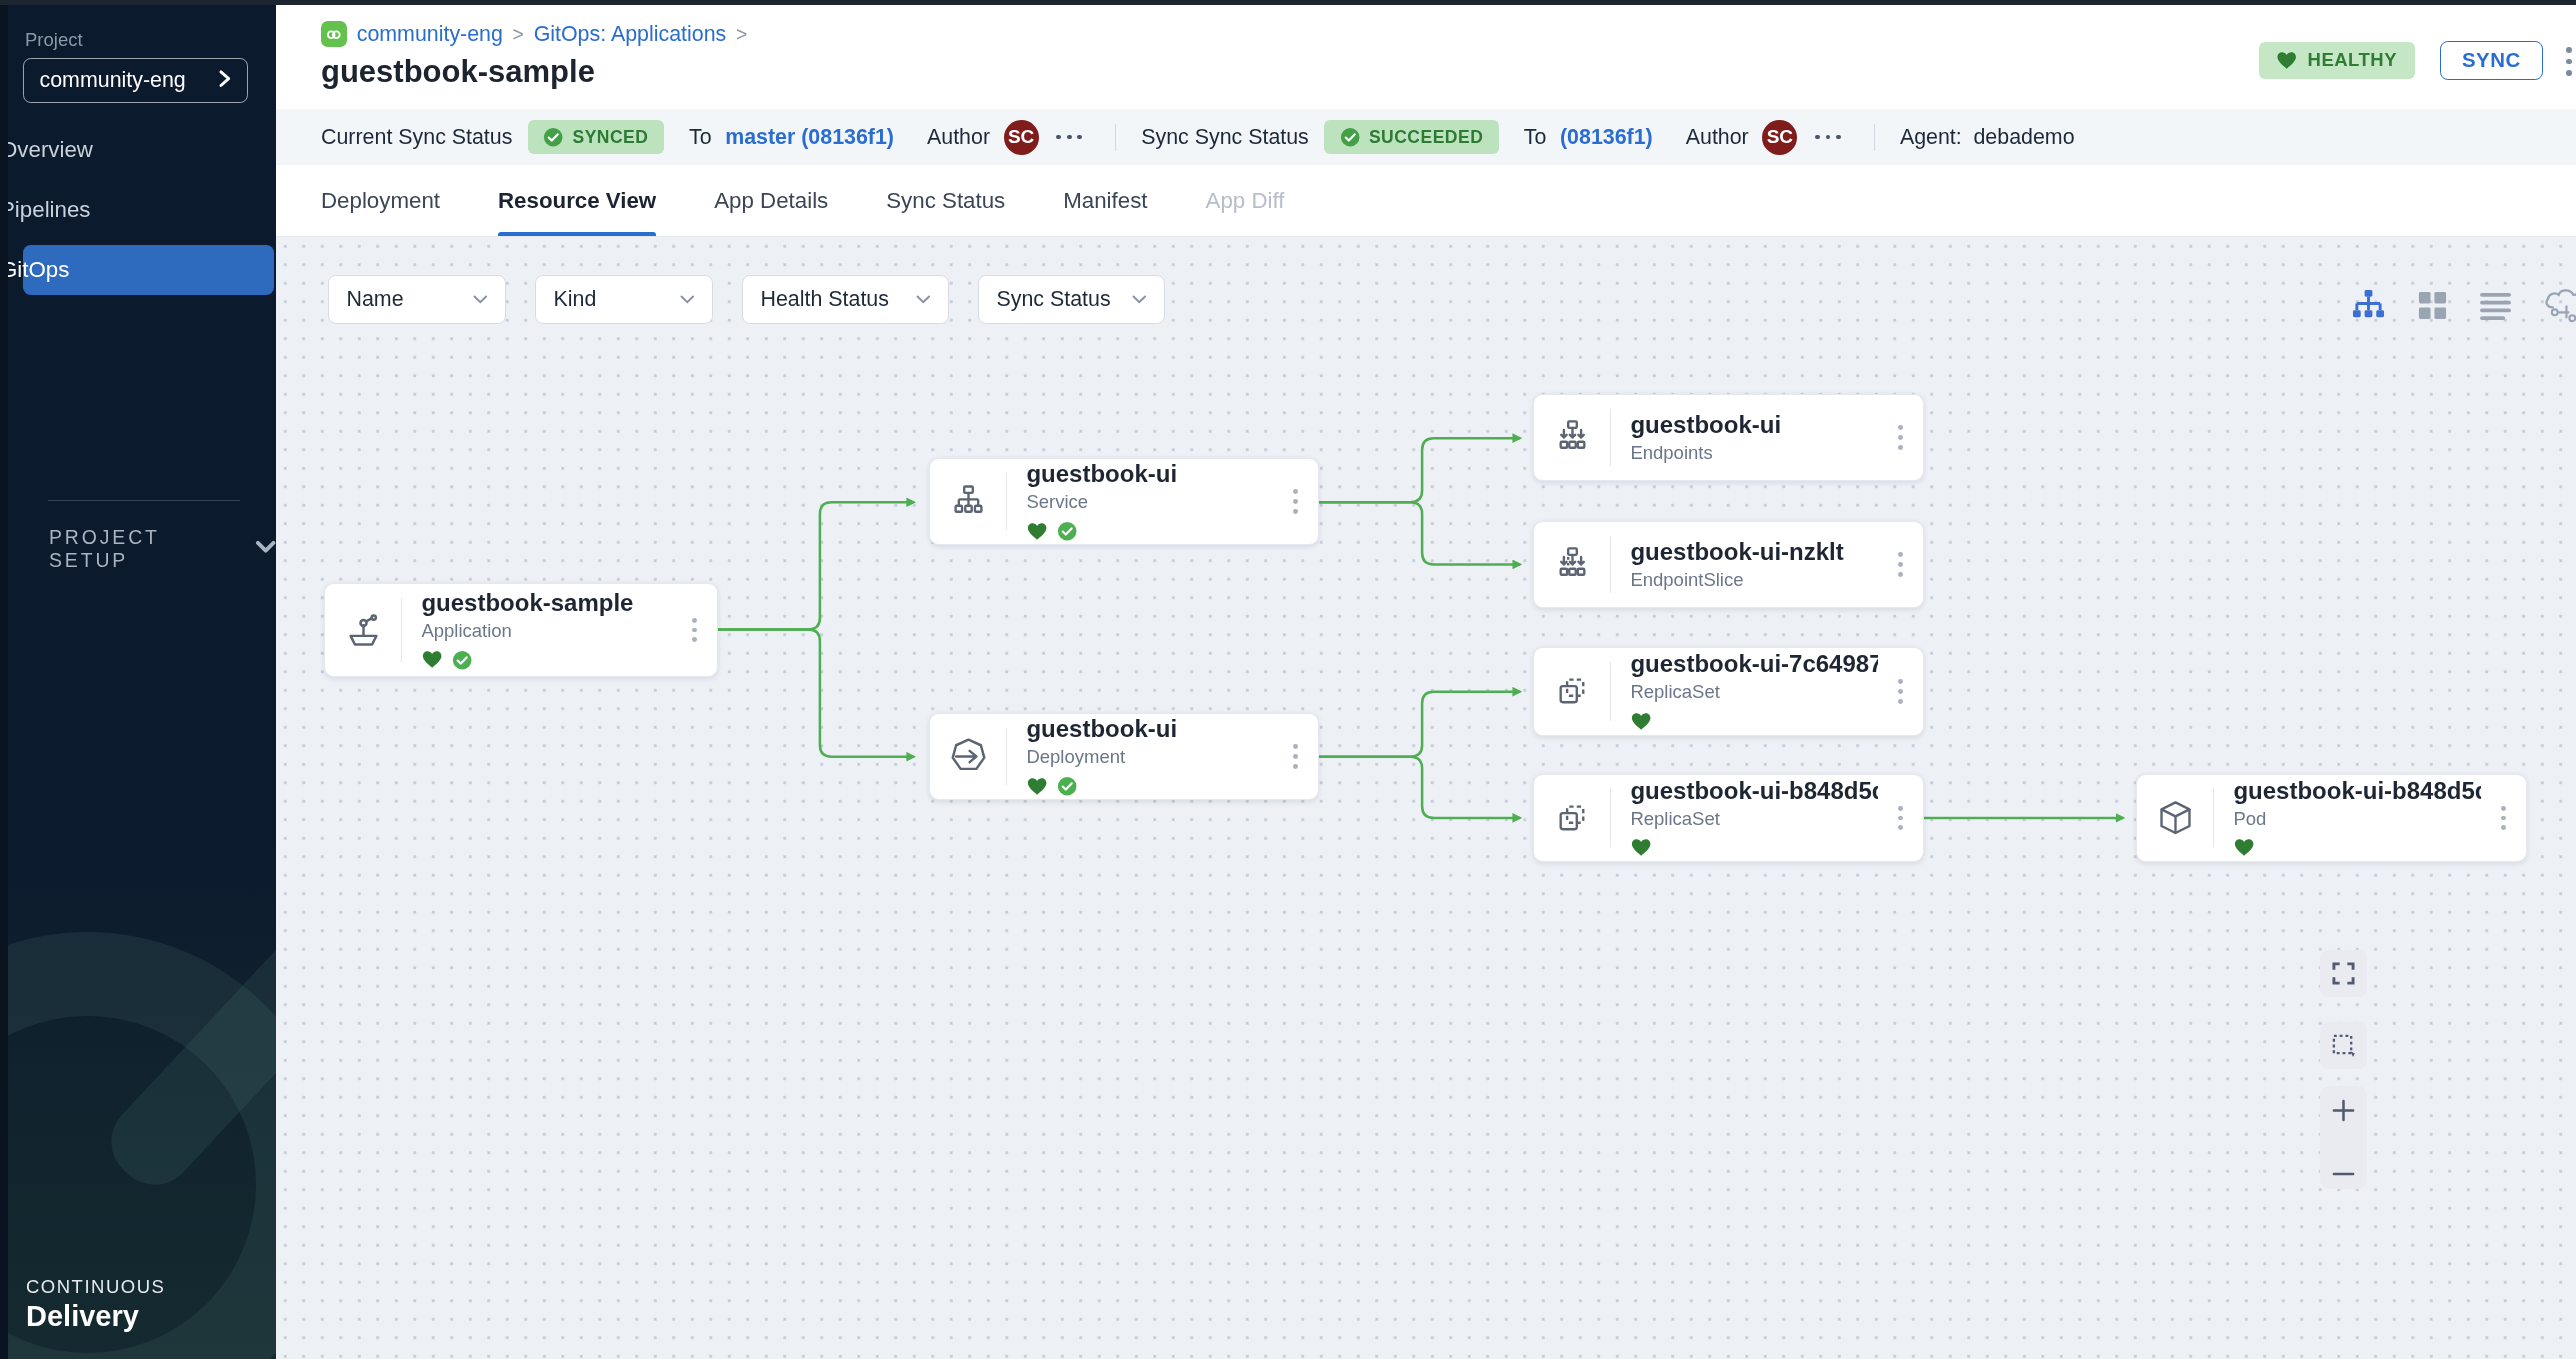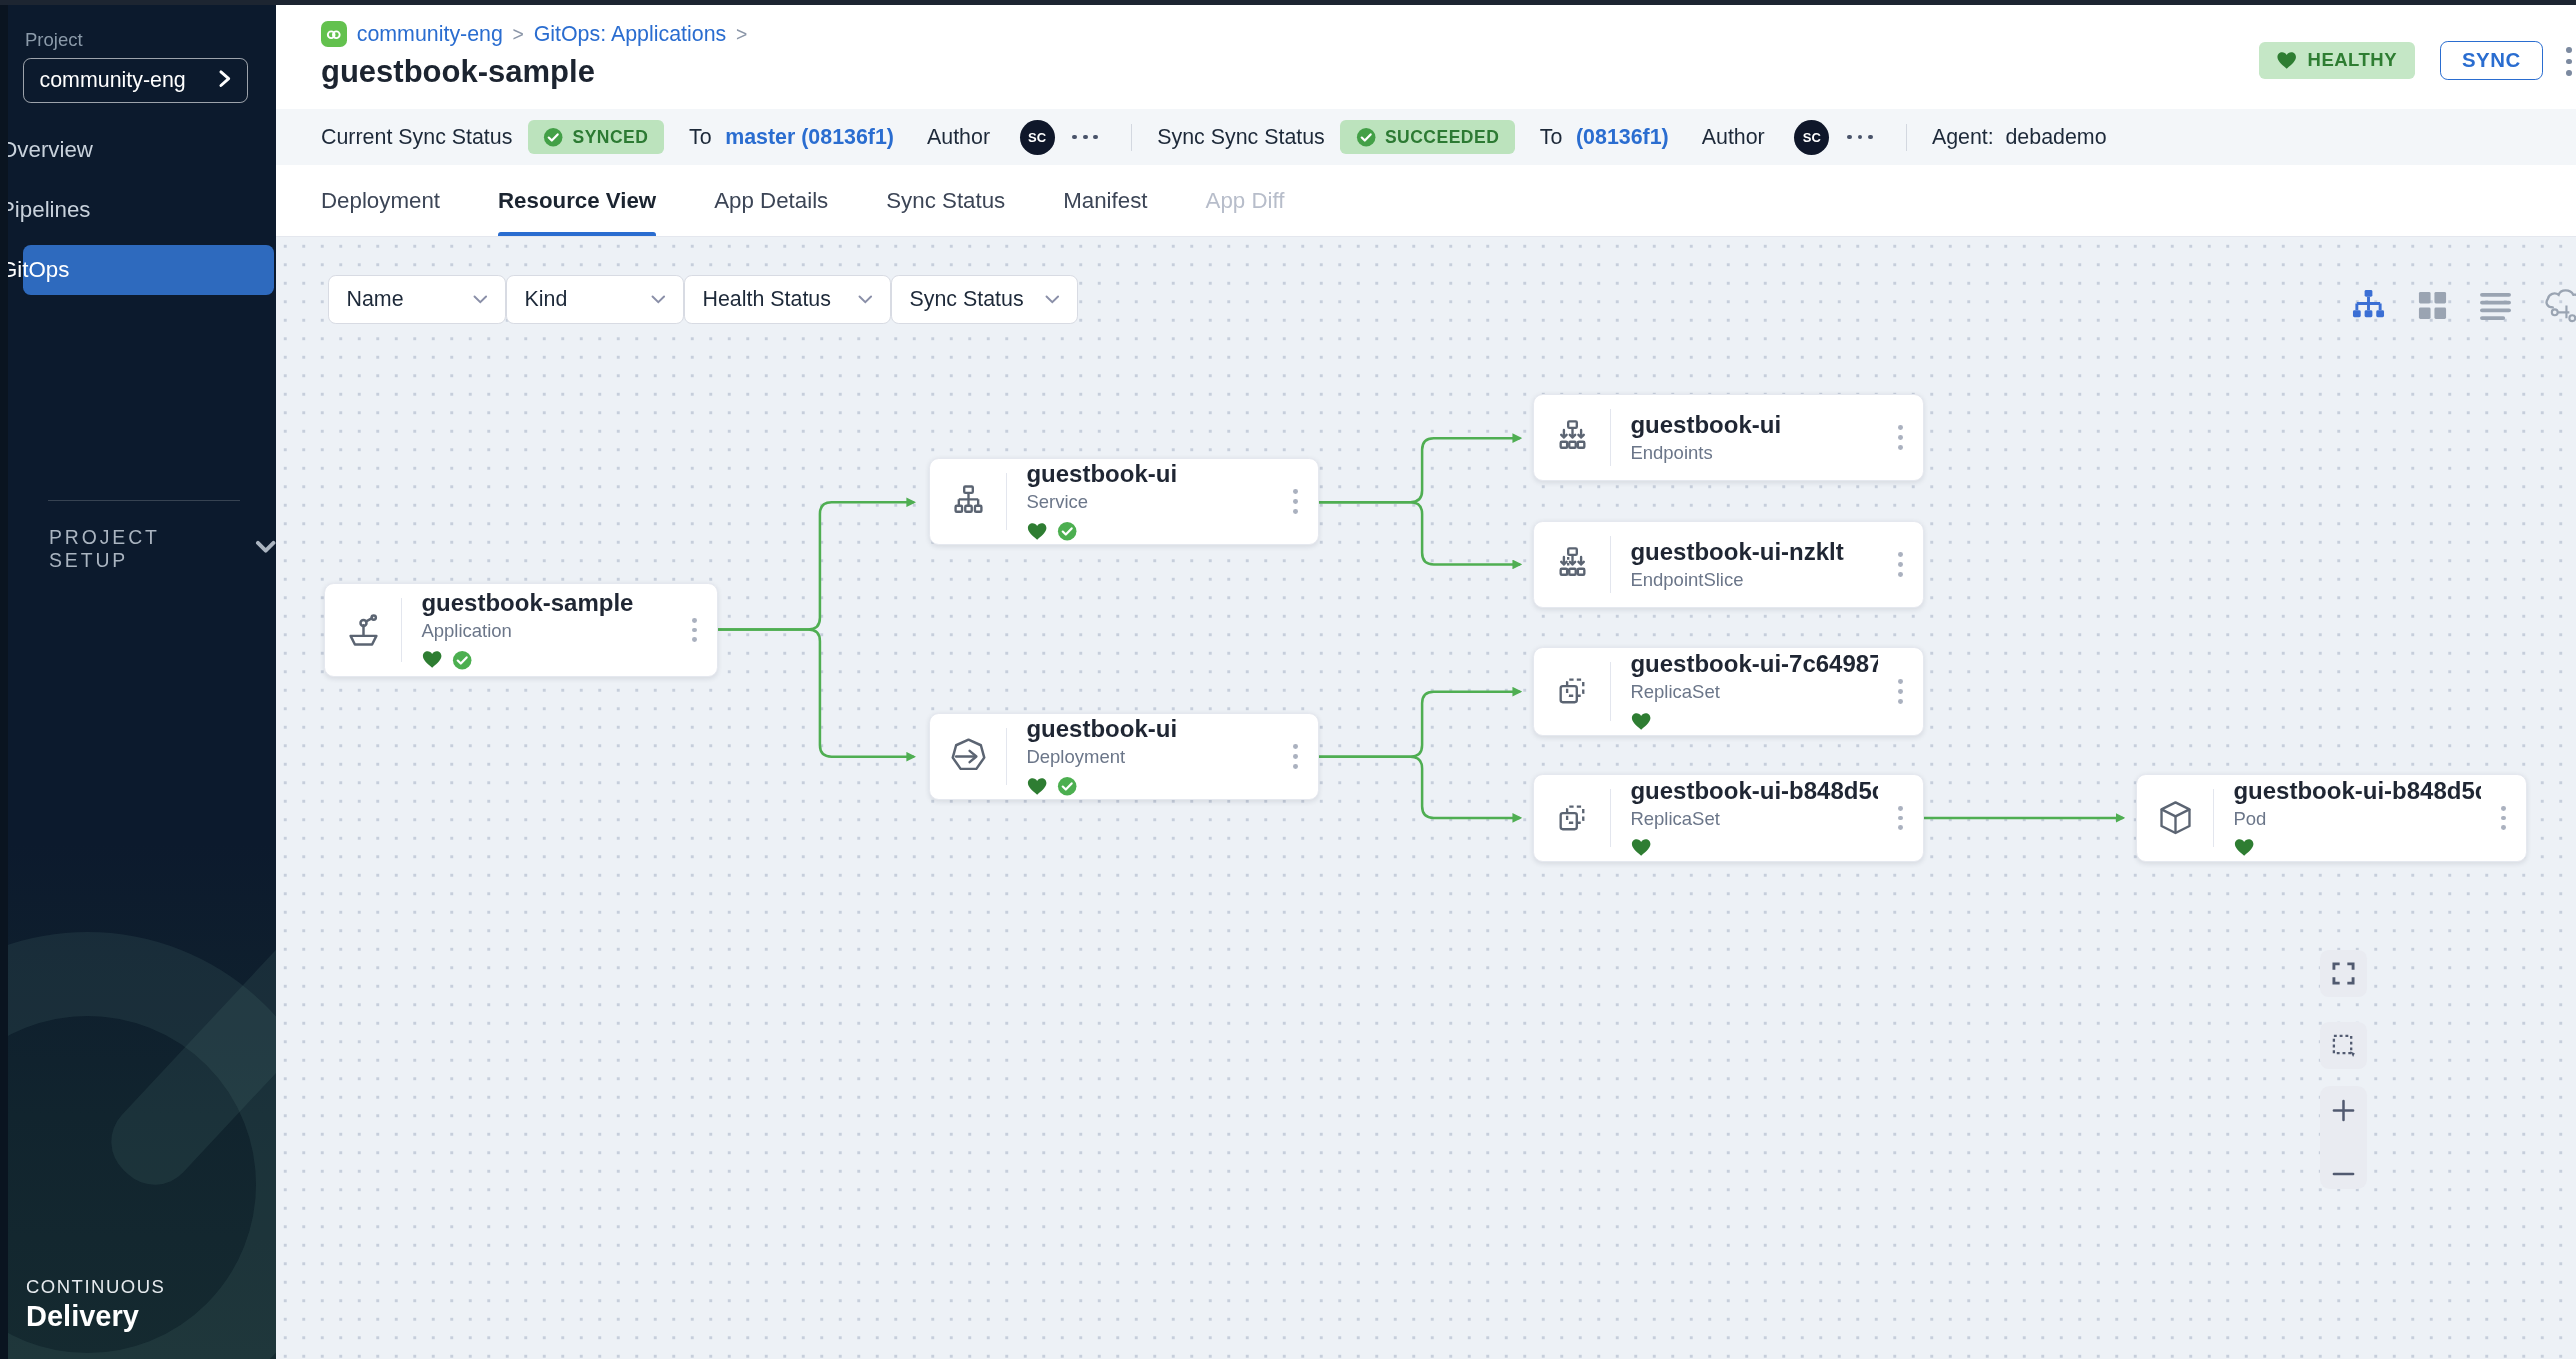--- a/index.html
+++ b/index.html
@@ -52,41 +52,41 @@
 
   
   .status-bar { position:absolute; left:276px; top:109px; width:2300px; height:56px; background:#f3f6f9;
     display:flex; align-items:center; padding-left:45px; font-size:21.4px; color:#1d2939; }
   .sb-label { margin-right:15.5px; }
   .sb-badge { display:inline-flex; align-items:center; gap:8.7px; background:#bce3bd; color:#2c7a33;
     font-size:17.5px; font-weight:700; letter-spacing:0.5px; padding:6.8px 15.5px; border-radius:5.8px; margin-right:25px; }
   .sb-to { margin-right:13.6px; }
   .sb-link { color:#2a6dd0; font-weight:700; margin-right:33px; cursor:pointer; }
   .sb-author { margin-right:13.6px; }
-  .avatar { width:35px; height:35px; border-radius:50%; background:#0f172a; color:#fff; font-size:13px; font-weight:700;
-    display:flex; align-items:center; justify-content:center; margin-right:17.5px;margin-left:16px; }
+  .avatar { width:35px; height:35px; border-radius:50%; background:#7f1d1d; color:#fff; font-size:19px; font-weight:700;
+    display:flex; align-items:center; justify-content:center; margin-right:17.5px; }
   .menu-dots { display:flex; gap:5.8px; align-items:center; cursor:pointer; margin-right:7.8px; }
   .menu-dots i { width:4.9px; height:4.9px; border-radius:50%; background:#49536a; }
   .sb-divider { width:1px; height:27px; background:#d3d8e0; margin:0 25px; }
   .sb-agent-label { margin-right:11.7px; }
   .sb-agent-value { color:#1d2939; }
 
   
   .tabs { position:absolute; left:276px; top:165px; width:2300px; height:72px; background:#fff;
     display:flex; align-items:center; gap:58px; padding-left:45px; border-bottom:1px solid #e4e7ee; }
   .tab { font-size:22.3px; color:#3c4556; height:100%; display:flex; align-items:center; position:relative; cursor:pointer; }
   .tab.active { color:#1b2430; font-weight:700; }
   .tab.active::after { content:""; position:absolute; left:0; right:0; bottom:0; height:3.9px; background:#2a6dd0; border-radius:2.9px 2.9px 0 0; }
   .tab.disabled { color:#b7bdca; cursor:default; }
 
   
   .canvas { position:absolute; left:276px; top:237px; width:2300px; height:1123px; background-color:#edf1f6;
     background-image:radial-gradient(circle,#c6cedb 1.6px,transparent 1.7px); background-size:18.5px 18.5px; overflow:hidden; }
 
-  .filter-row { position:absolute; left:52px; top:38px; display:flex; z-index:5; }
+  .filter-row { position:absolute; left:52px; top:38px; display:flex; gap:29px; z-index:5; }
   .filter { height:49px; background:#fff; border:1px solid #d8dbe3; border-radius:7.8px; display:flex; align-items:center;
     justify-content:space-between; padding:0 17.5px; font-size:21.4px; font-weight:500; color:#1d2939; cursor:pointer; }
   .f-name { width:178px; } .f-kind { width:178px; } .f-health { width:207px; } .f-sync { width:187px; }
 
   .view-toggles { position:absolute; right:11.7px; top:49px; display:flex; align-items:center; gap:31px; z-index:5; }
   .vt { cursor:pointer; display:flex; }
 
   .node { position:absolute; background:#fff; border:1px solid #e5e8ef; border-radius:9.7px;
     box-shadow:0 1.9px 5.8px rgba(20,30,50,0.10); display:flex; align-items:stretch; cursor:pointer; z-index:4; }
   .node-iconbox { width:76px; display:flex; align-items:center; justify-content:center; flex:0 0 76px; }

